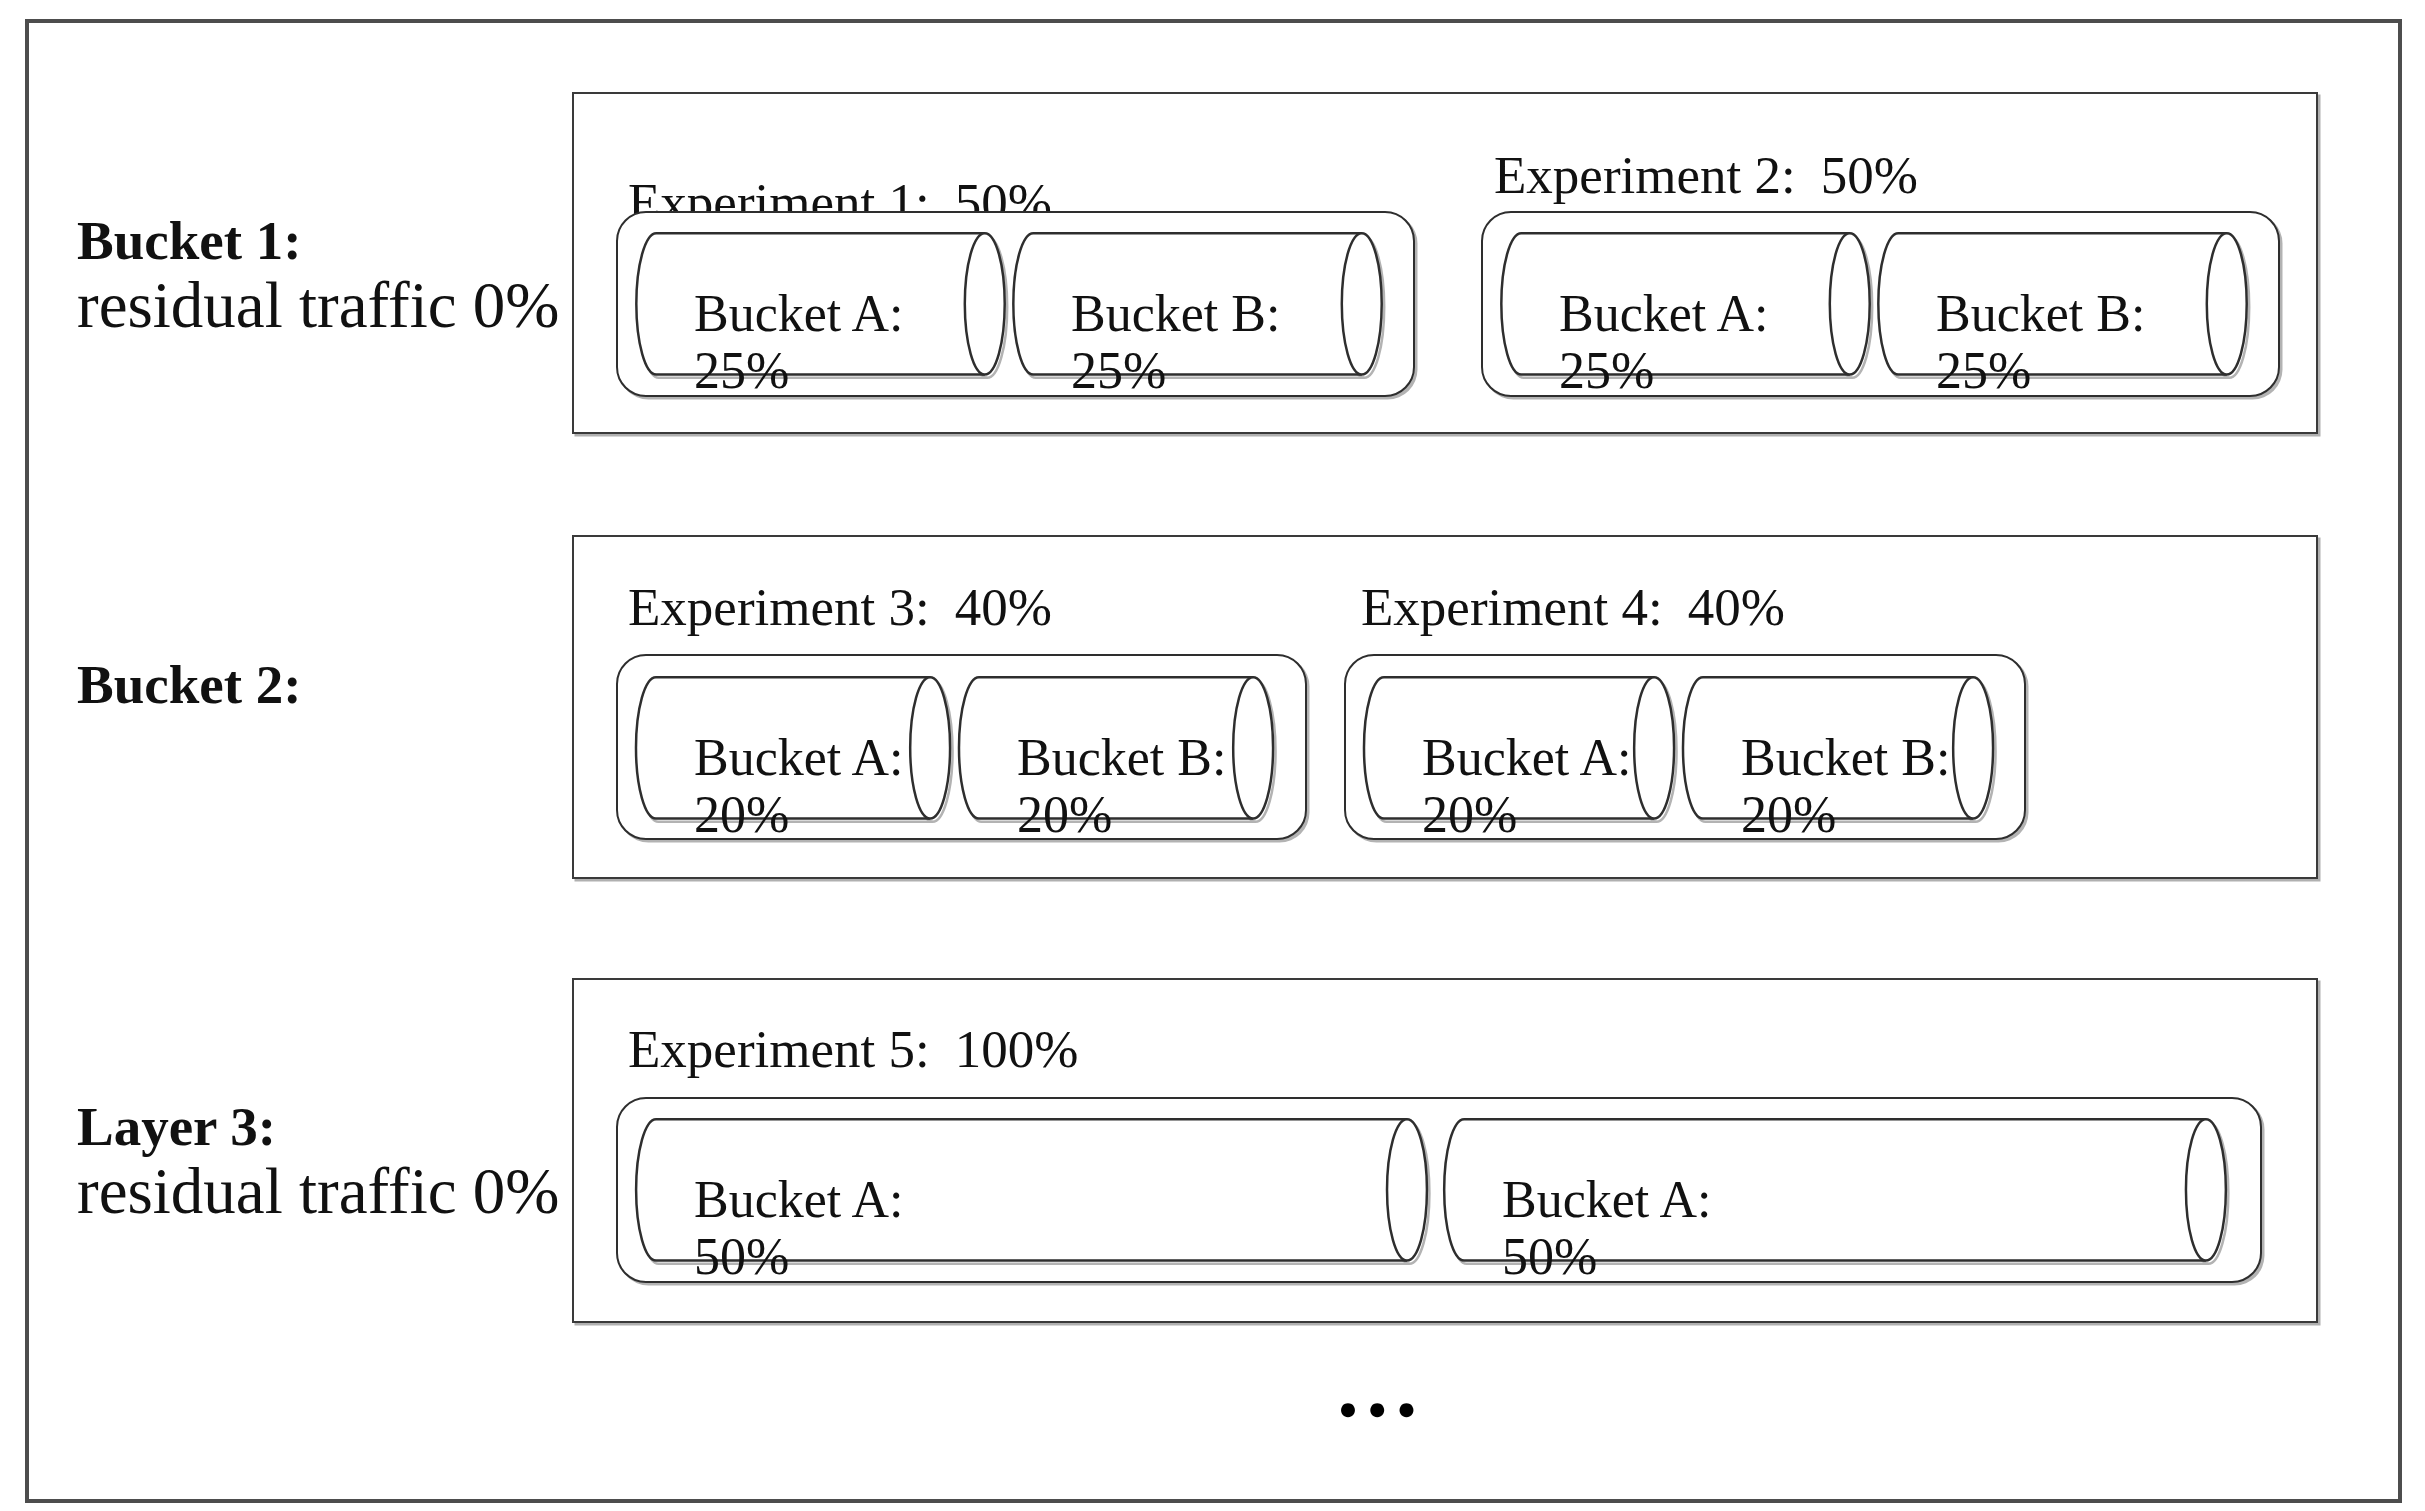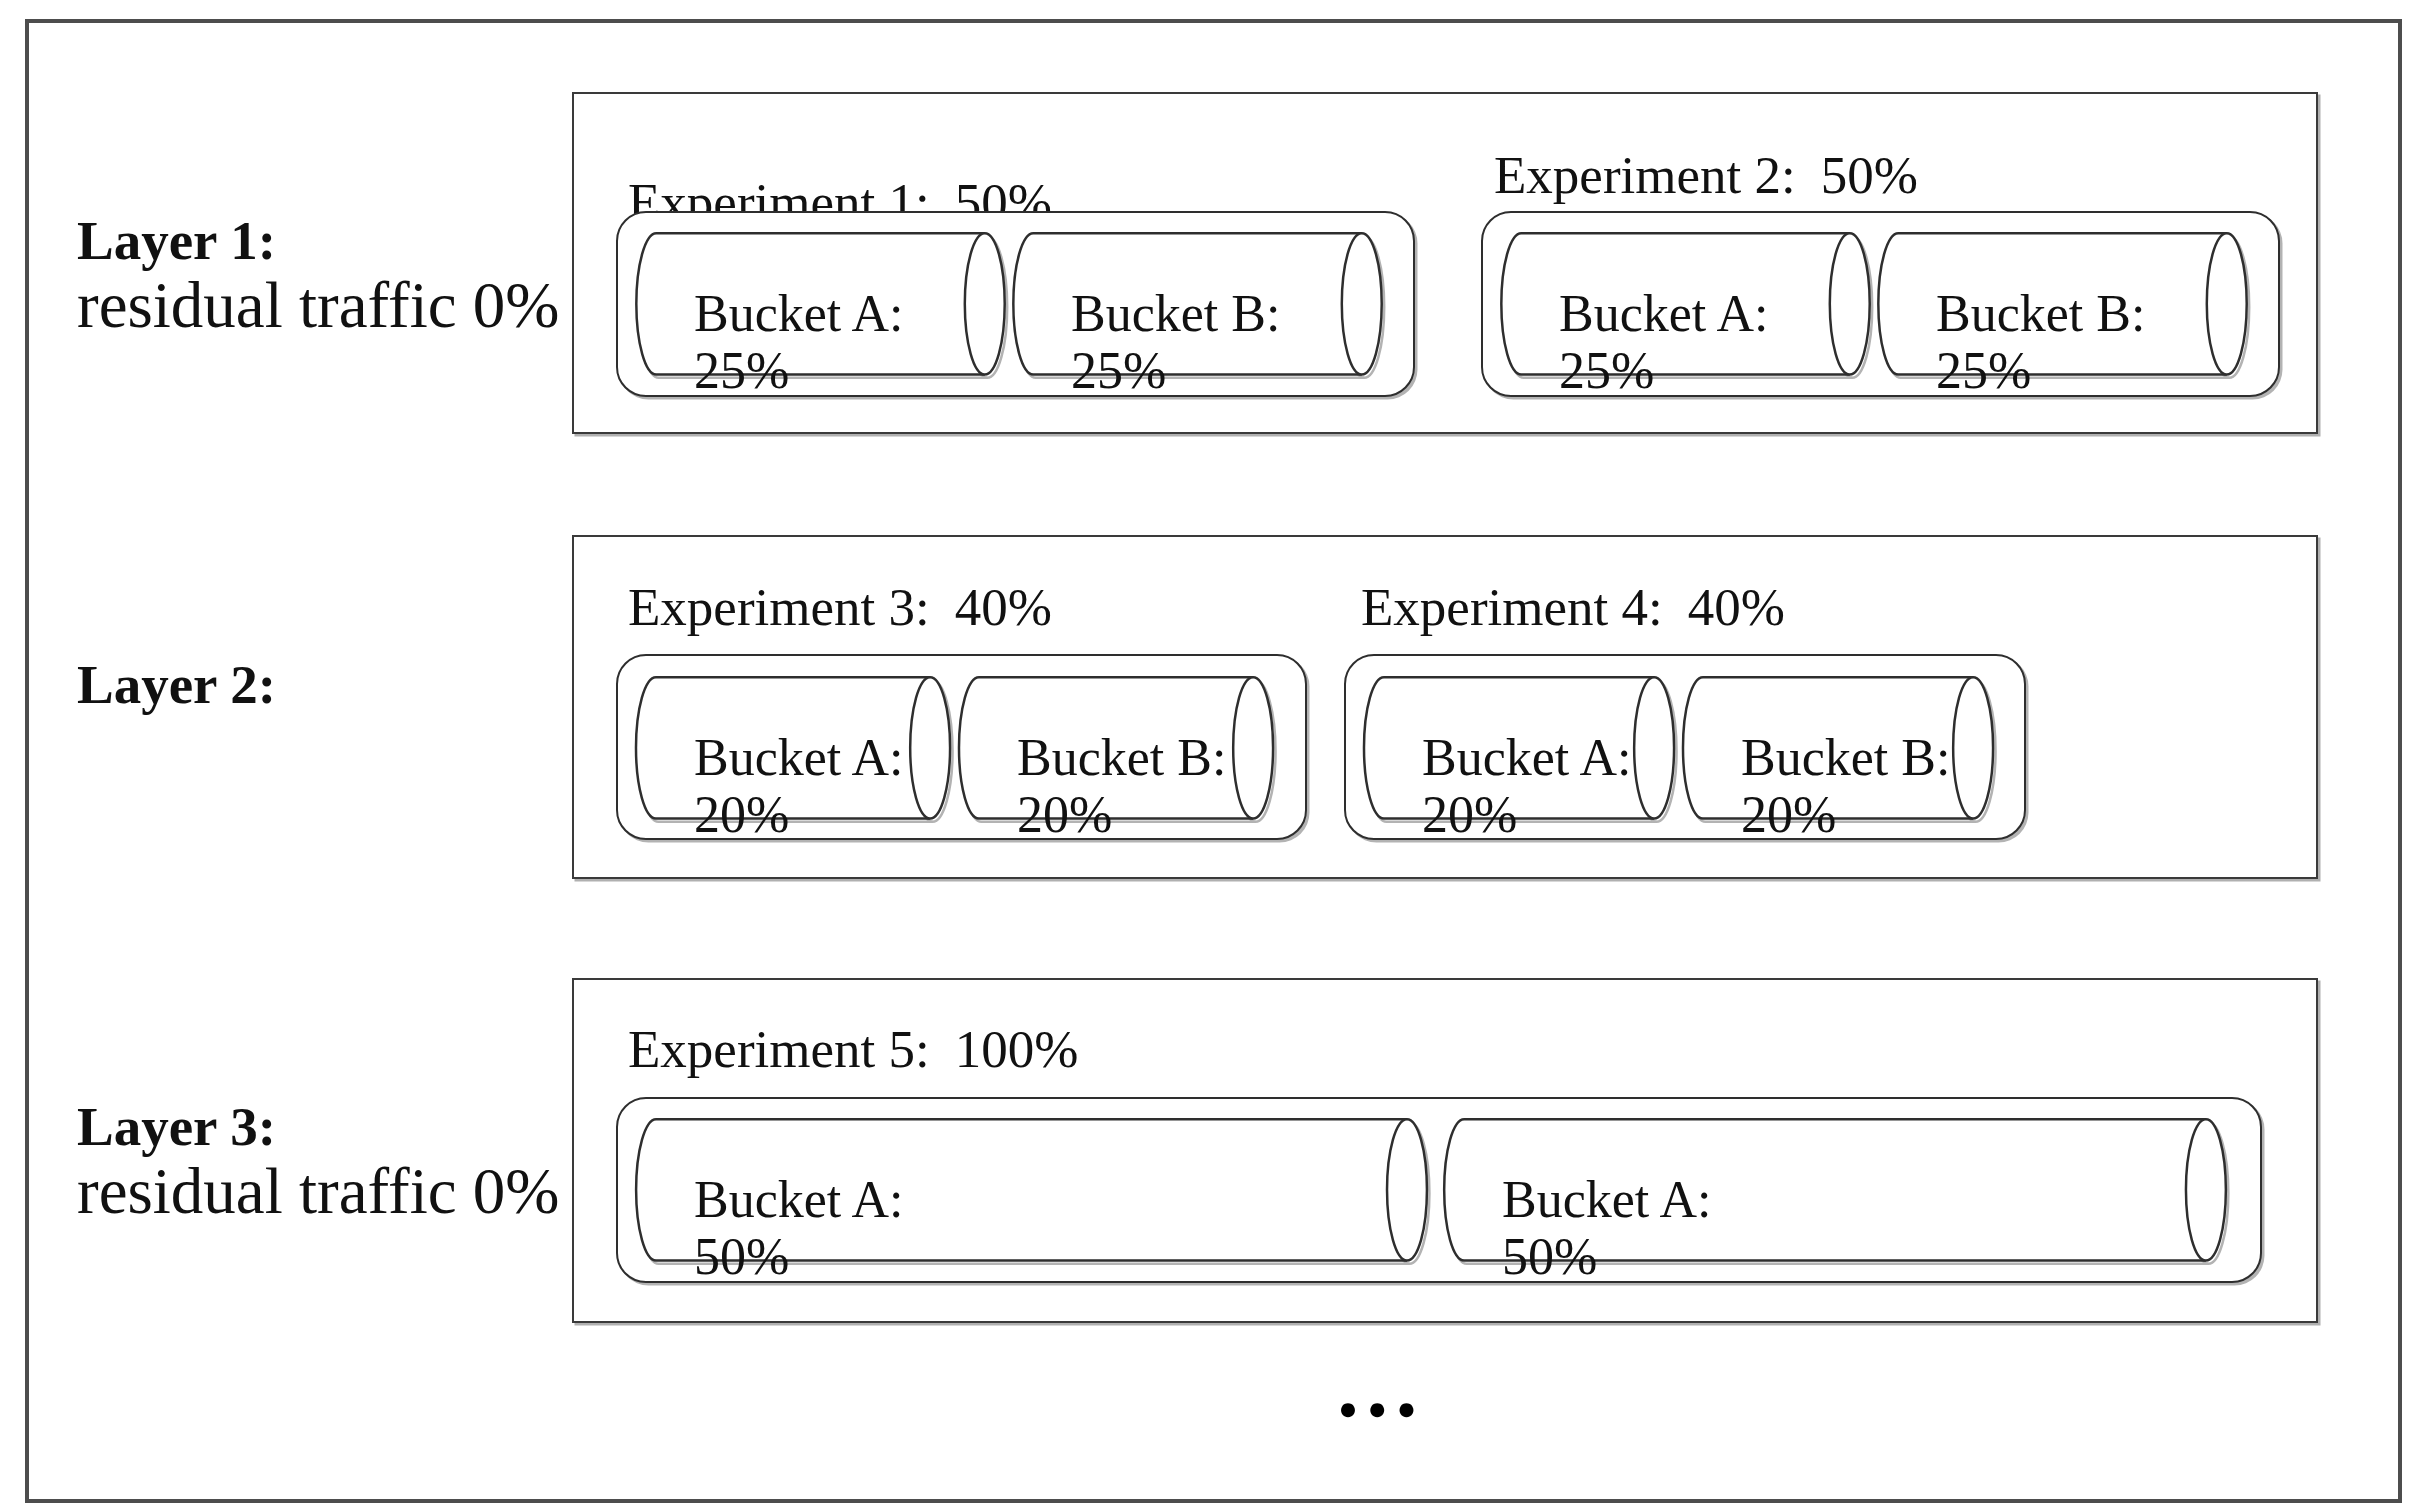--- a/index.html
+++ b/index.html
@@ -43,21 +43,21 @@
   }
 </style>
 </head>
 <body>
 
 <div class="canvas">
 
   <div class="frame" style="left:25px;top:19px;width:2377px;height:1484px;"></div>
 
   <div class="layer-label" style="left:77px;top:208px;">
-    <div class="l1">Layer 1:</div>
+    <div class="l1">Bucket 1:</div>
     <div class="l2">residual traffic 0%</div>
   </div>
   <div class="layer-box" style="left:572px;top:92px;width:1746px;height:342px;"></div>
 
   <div class="exp-title" style="left:628px;top:133px;margin-top:39px;">
     <span>Experiment 1:</span><span class="pct">50%</span>
   </div>
   <div class="exp-title" style="left:1494px;top:145px;">
     <span>Experiment 2:</span><span class="pct">50%</span>
   </div>
@@ -120,21 +120,21 @@
         <path d="M 30 5 H 425 M 30 175 H 425 M 30 5 A 24 85 0 0 0 30 175" stroke="#2e2e2e" stroke-width="3" fill="none"></path>
         <ellipse cx="425" cy="90" rx="24" ry="85" stroke="#2e2e2e" stroke-width="3" fill="#ffffff"></ellipse>
       </svg>
     <div class="cyl-text">
       <div>Bucket B:</div>
       <div>25%</div>
     </div>
   </div>
 
   <div class="layer-label" style="left:77px;top:652px;">
-    <div class="l1">Layer 2:</div>
+    <div class="l1">Bucket 2:</div>
   </div>
   <div class="layer-box" style="left:572px;top:535px;width:1746px;height:344px;"></div>
 
   <div class="exp-title" style="left:628px;top:577px;">
     <span>Experiment 3:</span><span class="pct">40%</span>
   </div>
   <div class="exp-title" style="left:1361px;top:577px;">
     <span>Experiment 4:</span><span class="pct">40%</span>
   </div>
 

